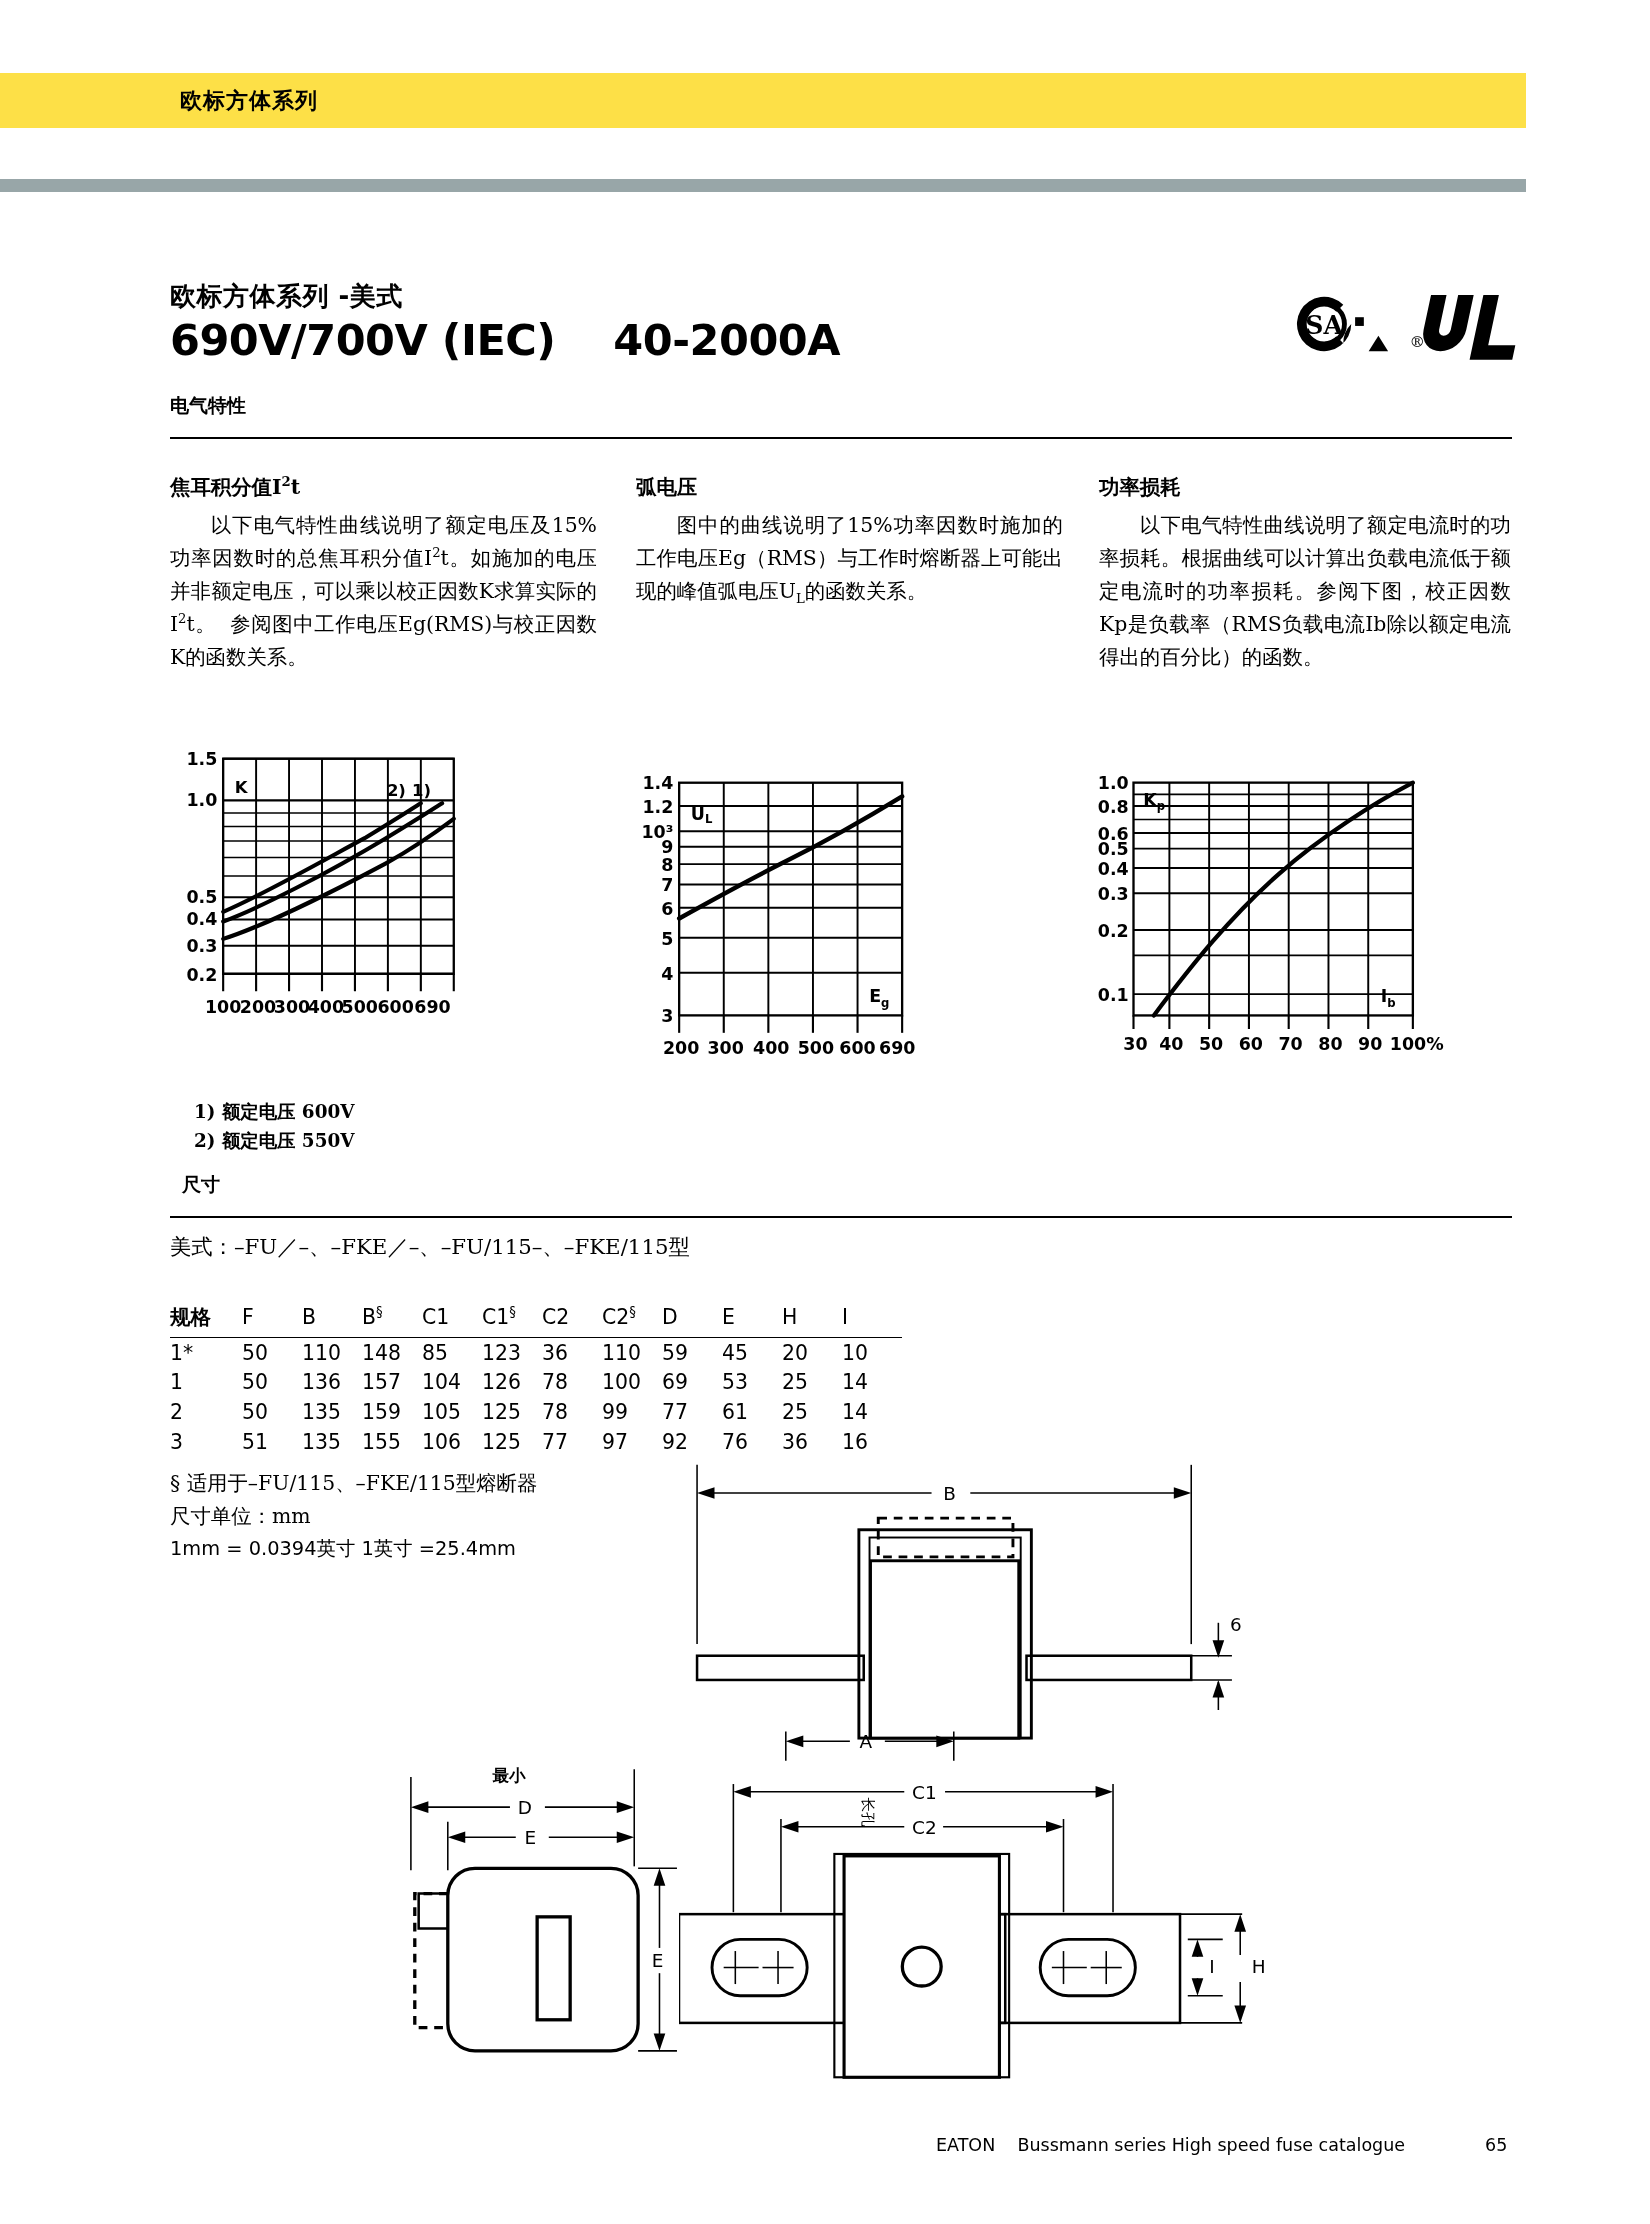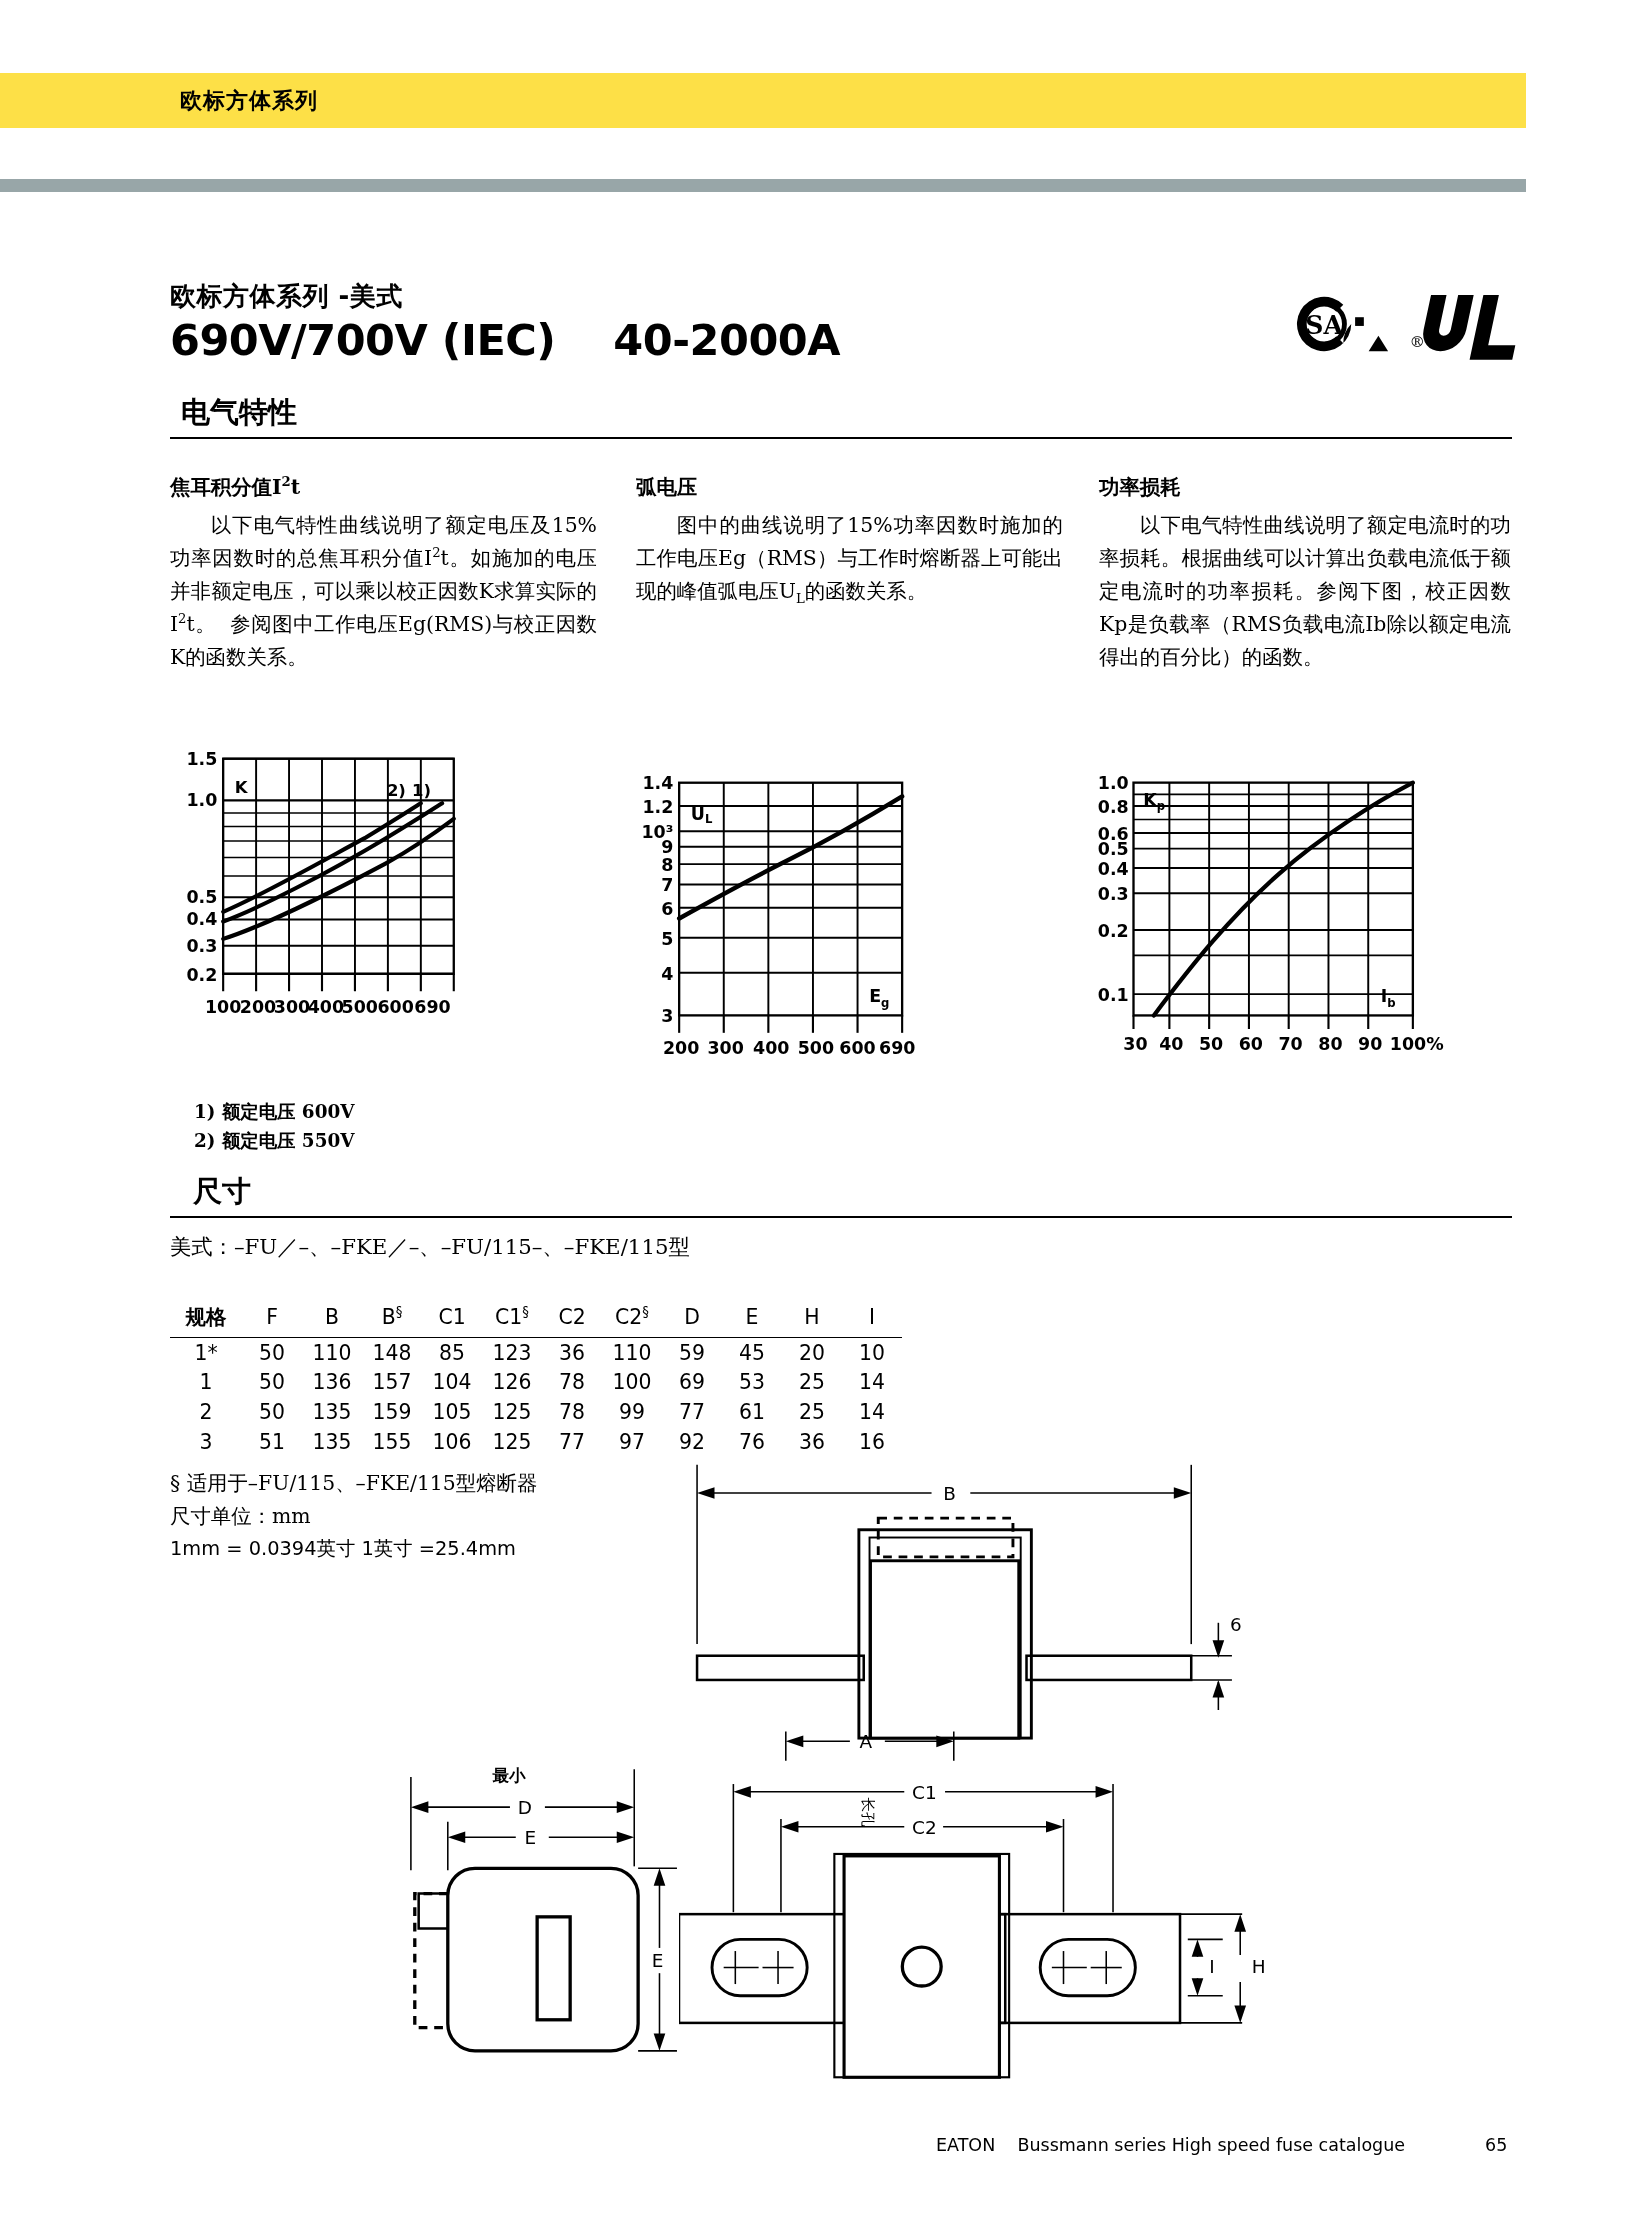--- a/index.html
+++ b/index.html
@@ -14,21 +14,21 @@
 
   
   .title-sub{position:absolute;left:170px;top:279px;font-family:"DejaVu Sans",sans-serif;
       font-weight:bold;font-size:26px;letter-spacing:0.5px;}
   .title-main{position:absolute;left:170px;top:315px;font-family:"DejaVu Sans",sans-serif;
       font-weight:bold;font-size:43px;letter-spacing:-0.5px;white-space:pre;}
 
   .logos{position:absolute;left:1295px;top:287px;width:223px;height:74px;}
 
   
-  .sec-head{position:absolute;font-family:"DejaVu Sans",sans-serif;font-weight:bold;font-size:29px;margin-left:11px;}
+  .sec-head{position:absolute;font-family:"DejaVu Sans",sans-serif;font-weight:bold;font-size:19px;}
   .sec-rule{position:absolute;height:1.9px;background:#000;}
 
   
   .col{position:absolute;width:427px;}
   .col-title{font-family:"DejaVu Serif",serif;font-weight:bold;font-size:20.4px;margin-bottom:7.8px;}
   .col-body{font-family:"DejaVu Serif",serif;font-size:20.4px;line-height:1.62;text-align:justify;text-indent:2em;}
   .c1{left:170px;top:473px;}
   .c2{left:636px;top:473px;}
   .c3{left:1099px;top:473px;width:412px;}
 
@@ -36,21 +36,21 @@
   sub.sb{font-size:.65em;vertical-align:sub;}
 
   
   .chart{position:absolute;}
   .chart svg{display:block;}
   .chart-note{position:absolute;font-family:"DejaVu Serif",serif;font-weight:bold;font-size:18.4px;line-height:1.55;}
 
   
   .dimtable{position:absolute;left:170px;top:1300px;border-collapse:collapse;
       font-family:"DejaVu Sans",sans-serif;font-size:20.4px;}
-  .dimtable th,.dimtable td{text-align:center;padding:2.9px 0 2.9px 0;font-weight:normal;}
+  .dimtable th,.dimtable td{text-align:left;padding:2.9px 0 2.9px 0;font-weight:normal;}
   .dimtable thead th{border-bottom:1.9px solid #000;padding-bottom:5.8px;font-weight:normal;}
   .dimtable thead th.hspec{font-family:"DejaVu Sans",sans-serif;font-weight:bold;}
   .dimtable tbody tr td:first-child{font-weight:normal;}
   .dimtable col.wspec{width:72px;}
   .dimtable col.wnum{width:60px;}
 
   .dimnotes{position:absolute;left:170px;top:1467px;font-family:"DejaVu Serif",serif;
       font-size:20.4px;line-height:1.62;}
   .dimnotes .mono{font-family:"DejaVu Sans",sans-serif;font-size:19.4px;}
 

